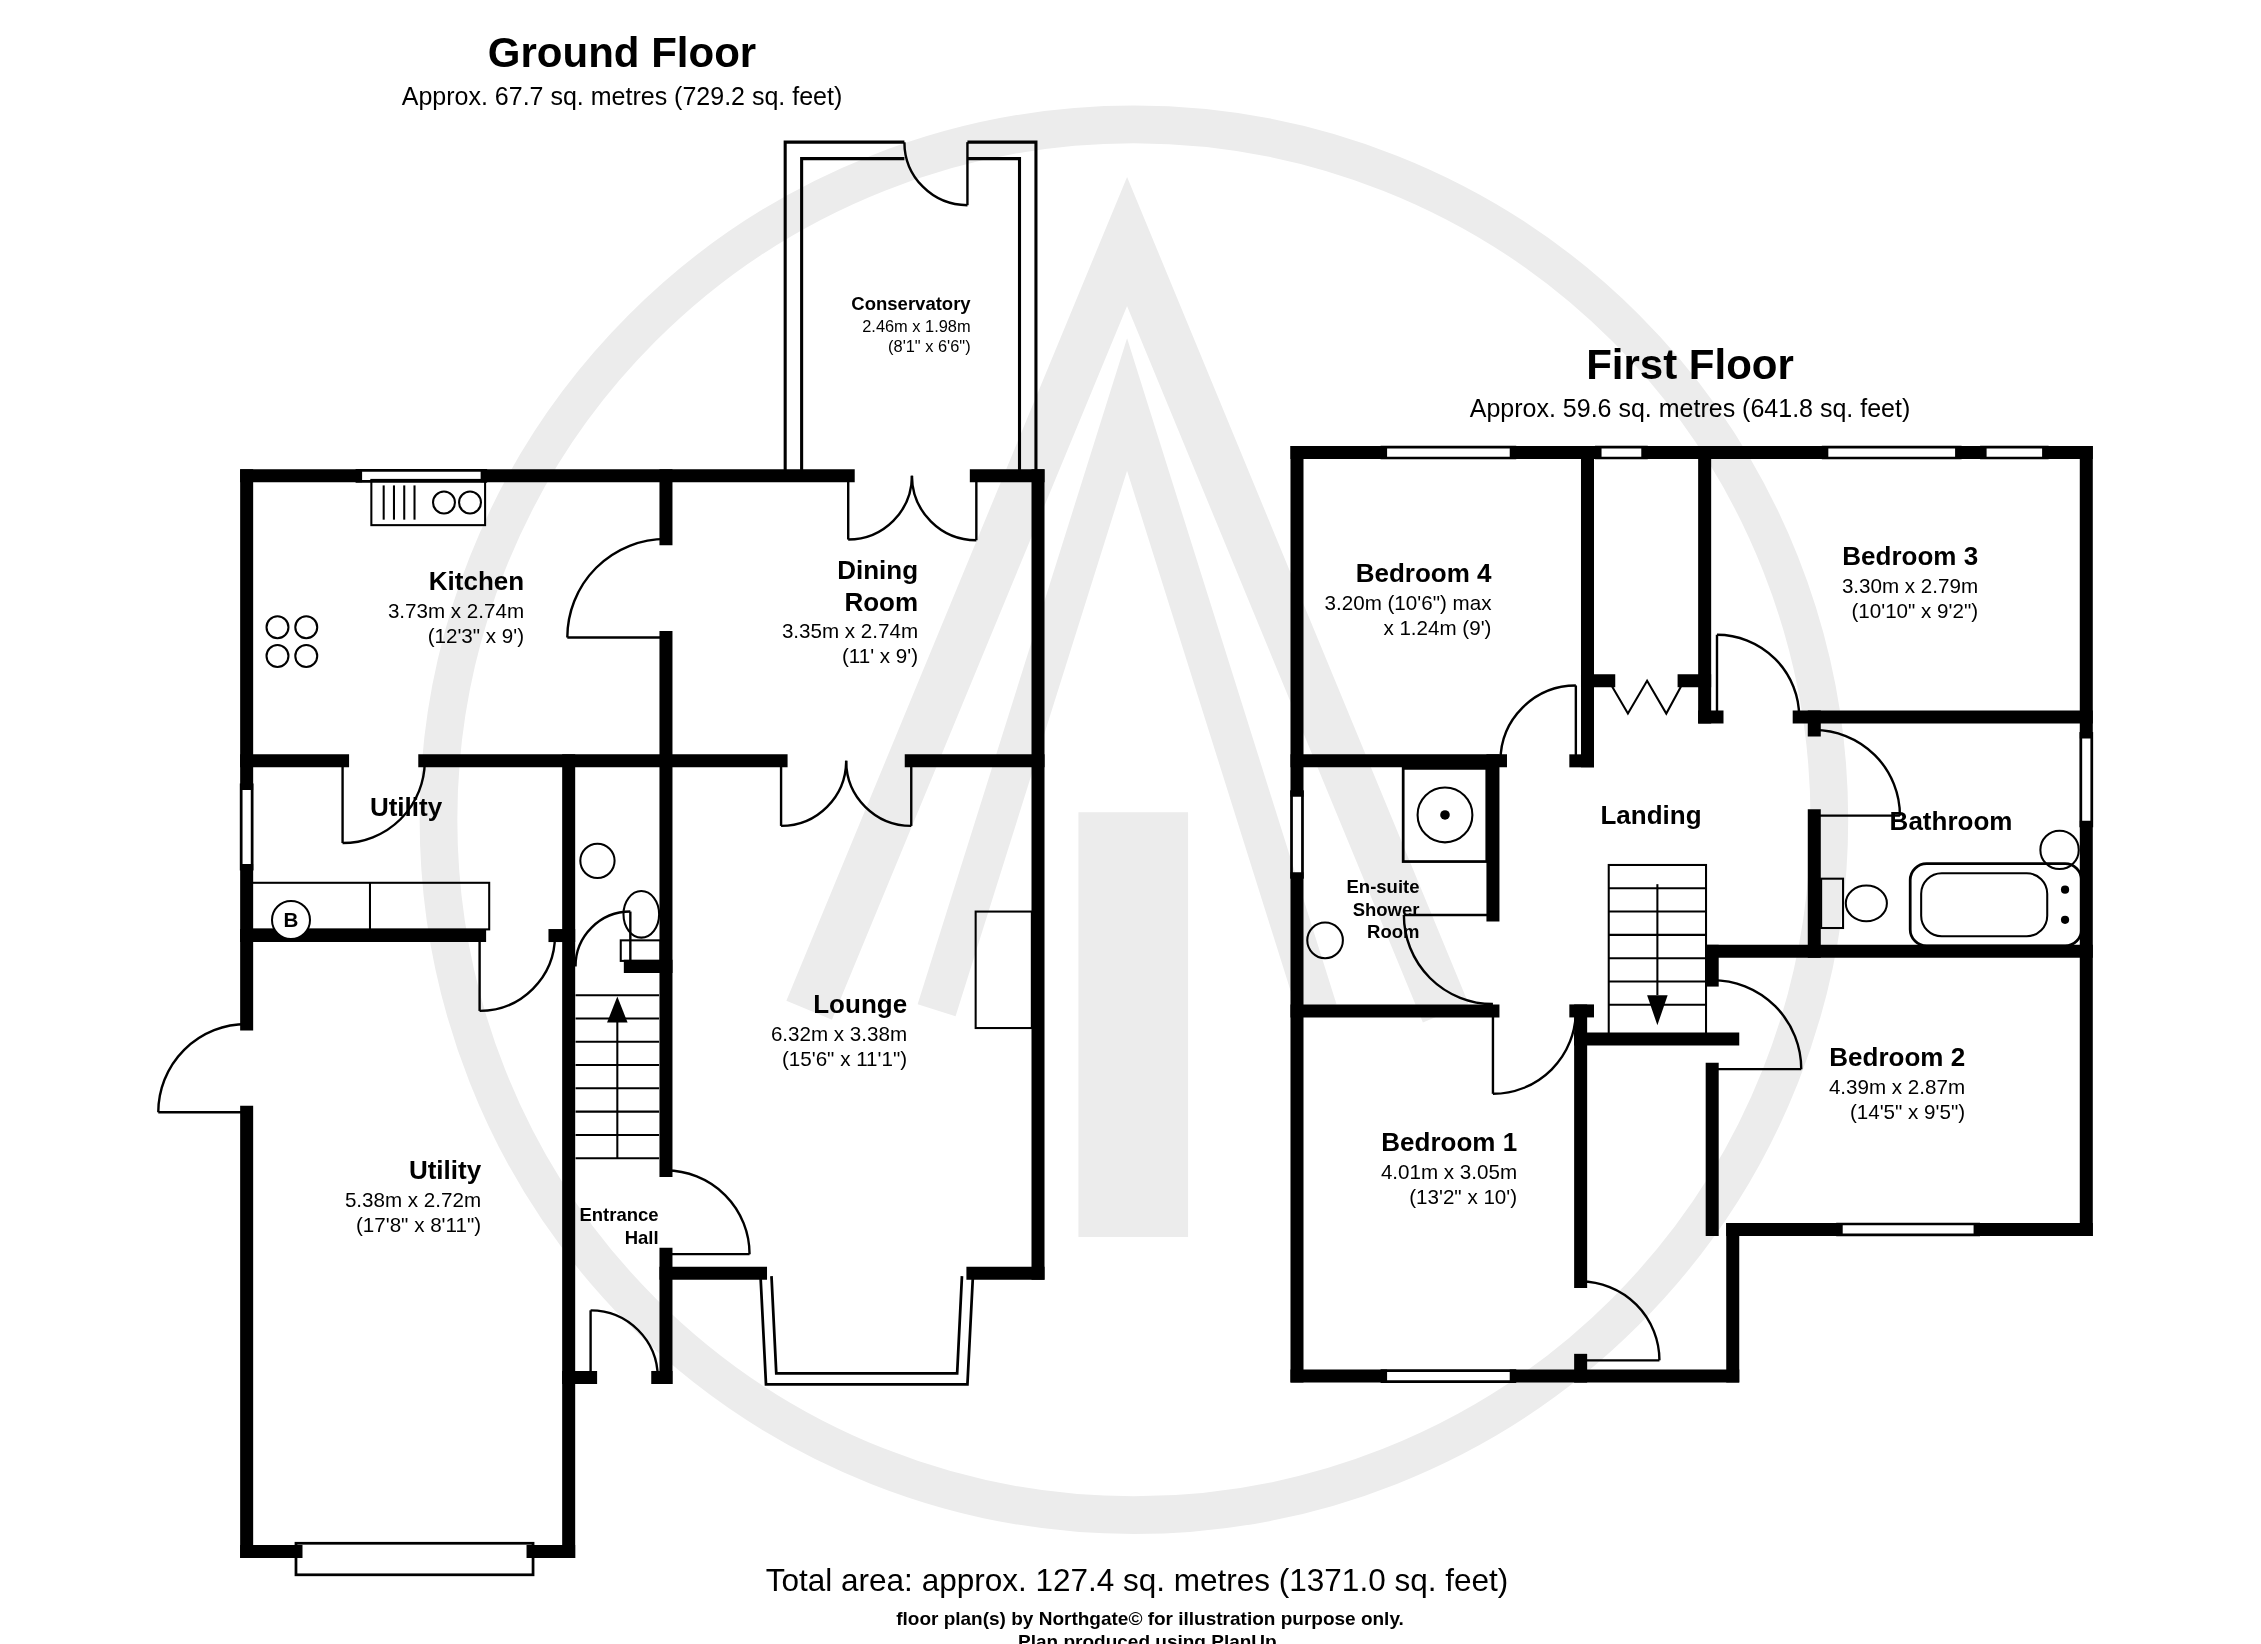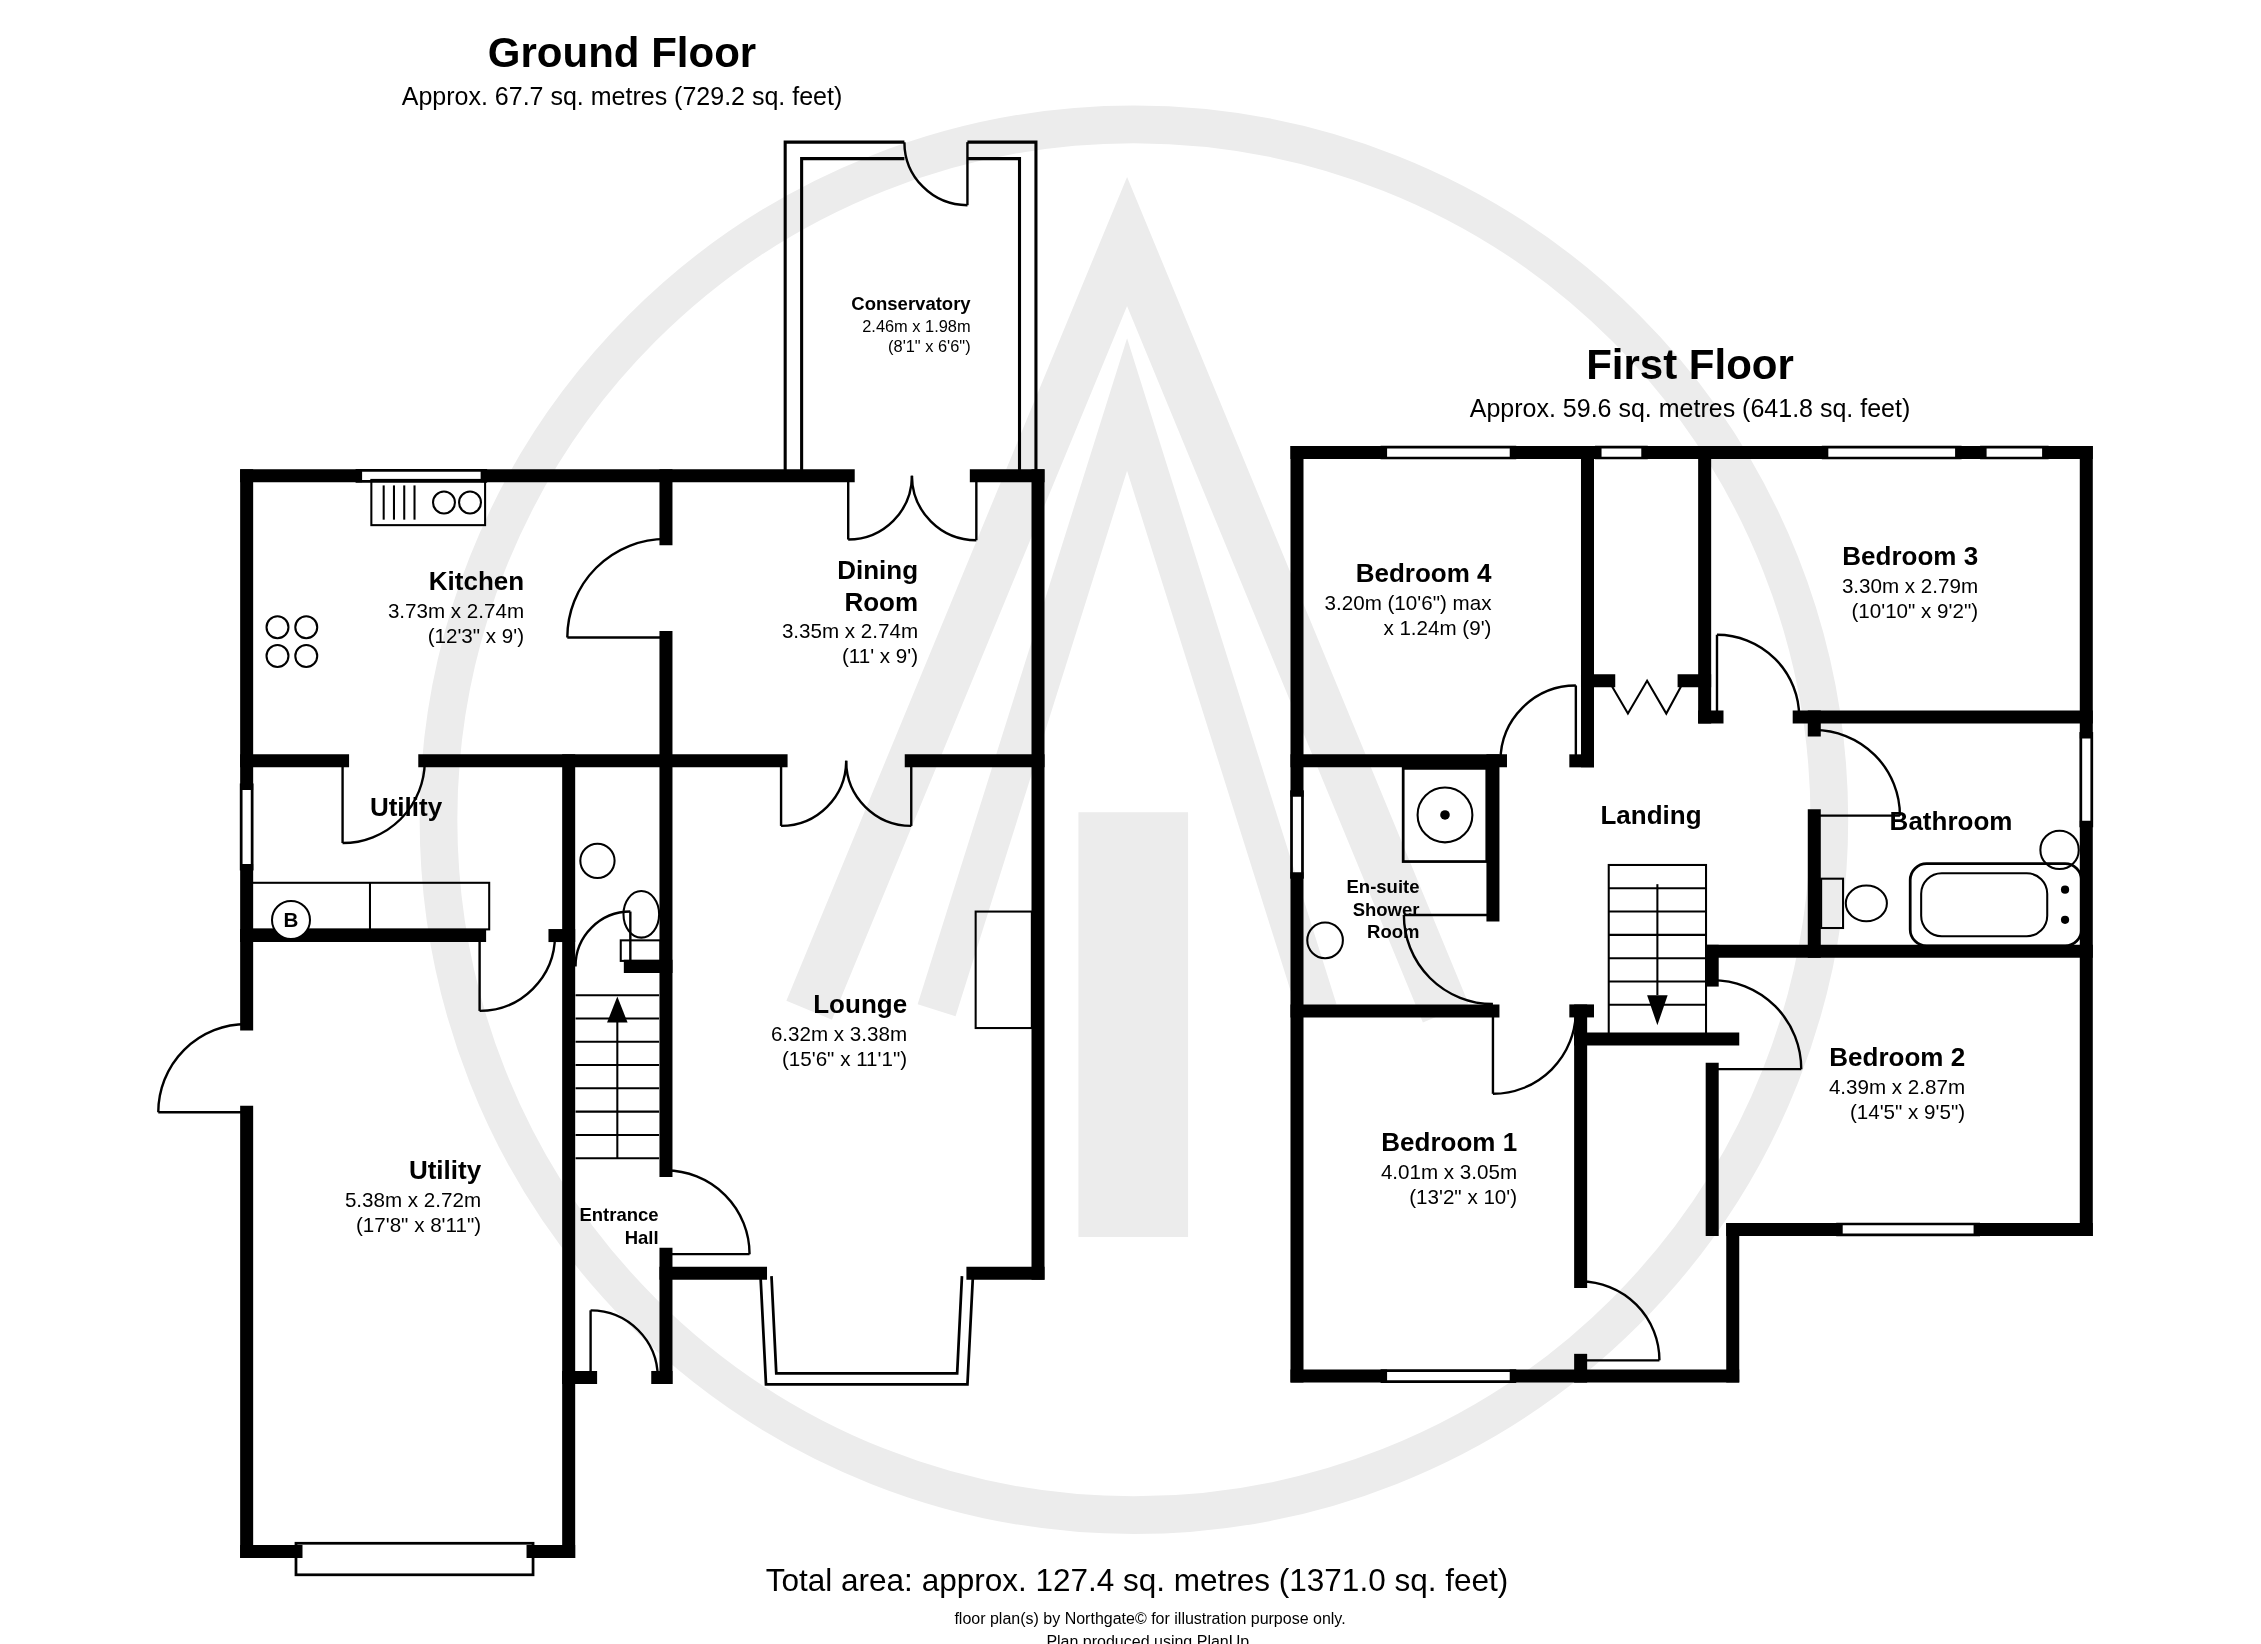--- a/index.html
+++ b/index.html
@@ -10,21 +10,21 @@
   }
   svg.layer { position:absolute; left:0; top:0; }
   .room-label { position:absolute; transform:translateX(-50%); text-align:right; white-space:nowrap; }
   .rname   { font-weight:bold; font-size:26px; line-height:31.5px; }
   .rname-sm{ font-weight:bold; font-size:18.5px; line-height:22.6px; }
   .rdims   { font-size:20.6px; line-height:25px; }
   .rdims-sm{ font-size:16.4px; line-height:20.6px; }
   .floor-title    { position:absolute; transform:translateX(-50%); font-size:42px; font-weight:bold; white-space:nowrap; }
   .floor-subtitle { position:absolute; transform:translateX(-50%); font-size:25px; white-space:nowrap; }
   .footer-total { position:absolute; transform:translateX(-50%); font-size:31.5px; white-space:nowrap; }
-  .footer-small { position:absolute; transform:translateX(-50%); font-size:16px; line-height:22.6px; font-weight:normal; white-space:nowrap; }
+  .footer-small { position:absolute; transform:translateX(-50%); font-size:19px; line-height:22.6px; font-weight:bold; white-space:nowrap; }
   .boiler {
     position:absolute; left:271px; top:900px; width:40px; height:40px;
     border:2.7px solid #000; border-radius:50%; background:#fff;
     display:flex; align-items:center; justify-content:center;
     font-weight:bold; font-size:20.6px;
   }
 </style>
 </head>
 <body>
 

